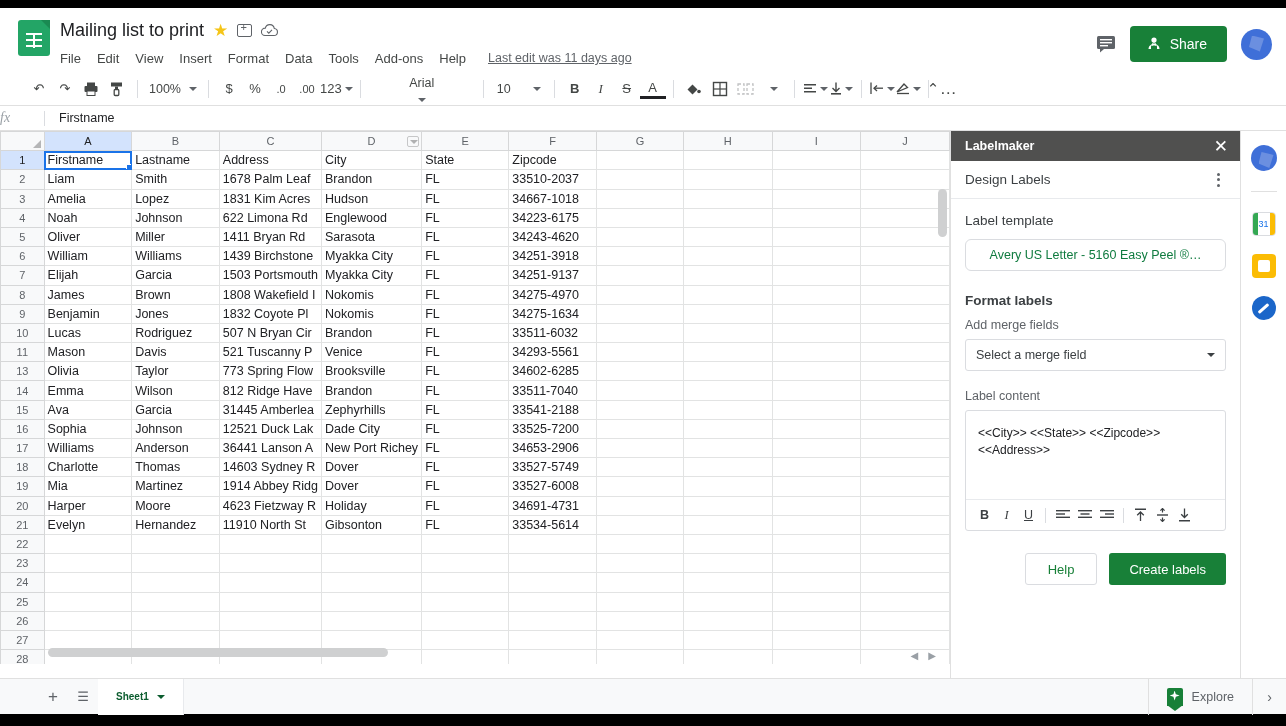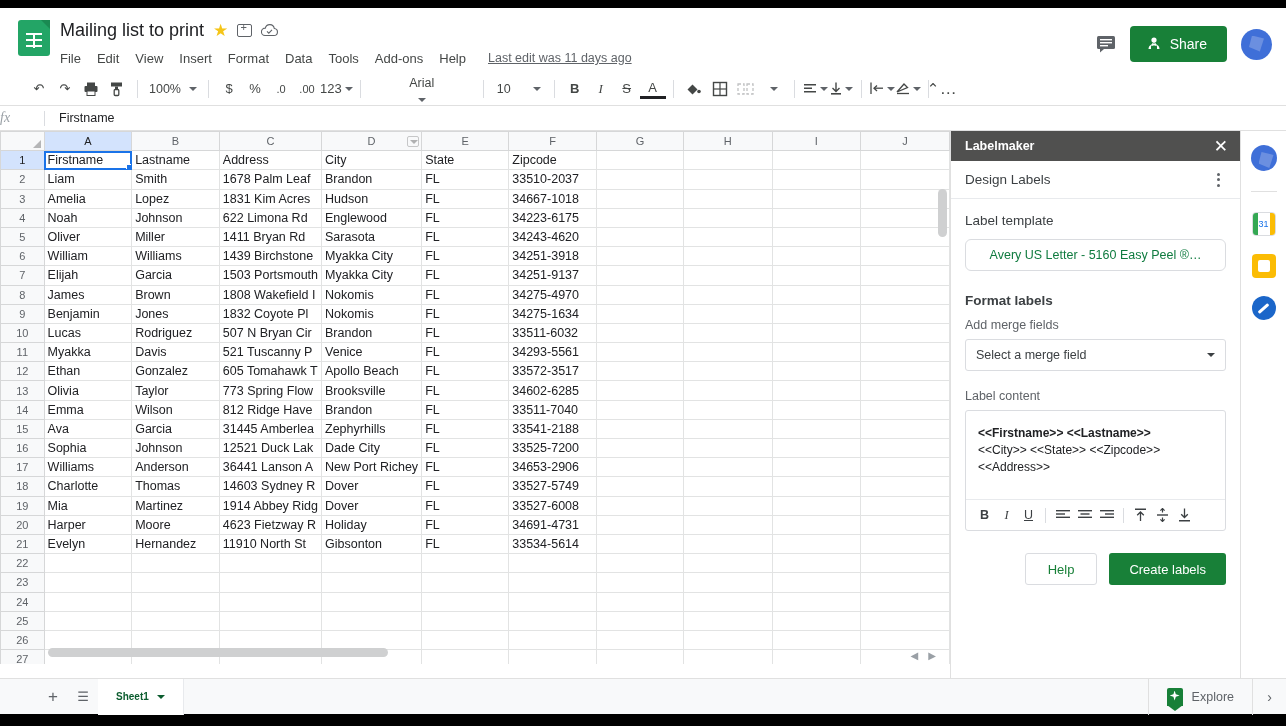--- a/index.html
+++ b/index.html
@@ -574,39 +574,26 @@
               <td class="">Brandon</td>
               <td class="">FL</td>
               <td class="">33511-6032</td>
               <td class=""></td>
               <td class=""></td>
               <td class=""></td>
               <td class=""></td>
             </tr>
             <tr>
               <td class="rh">11</td>
-              <td class="">Myakka</td>
+              <td class="">Mason</td>
               <td class="">Davis</td>
               <td class="">521 Tuscanny P</td>
               <td class="">Venice</td>
               <td class="">FL</td>
               <td class="">34293-5561</td>
-              <td class=""></td>
-              <td class=""></td>
-              <td class=""></td>
-              <td class=""></td>
-            </tr>
-            <tr>
-              <td class="rh">12</td>
-              <td class="">Ethan</td>
-              <td class="">Gonzalez</td>
-              <td class="">605 Tomahawk T</td>
-              <td class="">Apollo Beach</td>
-              <td class="">FL</td>
-              <td class="">33572-3517</td>
               <td class=""></td>
               <td class=""></td>
               <td class=""></td>
               <td class=""></td>
             </tr>
             <tr>
               <td class="rh">13</td>
               <td class="">Olivia</td>
               <td class="">Taylor</td>
               <td class="">773 Spring Flow</td>
@@ -851,21 +838,20 @@
         <div class="sec-title bold" style="margin-top:22px;margin-bottom:10px">Format labels</div>
         <div class="sub-label">Add merge fields</div>
         <div class="select-box">
           <span>Select a merge field</span>
           <i class="caret"></i>
         </div>
 
         <div class="sub-label" style="margin-top:18px">Label content</div>
         <div class="content-box">
           <div class="content-area">
-            <div class="bold">&lt;&lt;Firstname&gt;&gt; &lt;&lt;Lastname&gt;&gt;</div>
             <div>&lt;&lt;City&gt;&gt; &lt;&lt;State&gt;&gt; &lt;&lt;Zipcode&gt;&gt;</div>
             <div>&lt;&lt;Address&gt;&gt;</div>
           </div>
           <div class="content-toolbar">
             <span class="cbtn" style="font-weight:bold">B</span>
             <span class="cbtn" style="font-style:italic;font-family:'Liberation Serif',serif">I</span>
             <span class="cbtn" style="text-decoration:underline">U</span>
             <span class="cbtn sep"></span>
             <span class="cbtn">
               <svg width="14" height="12" viewBox="0 0 14 12">

